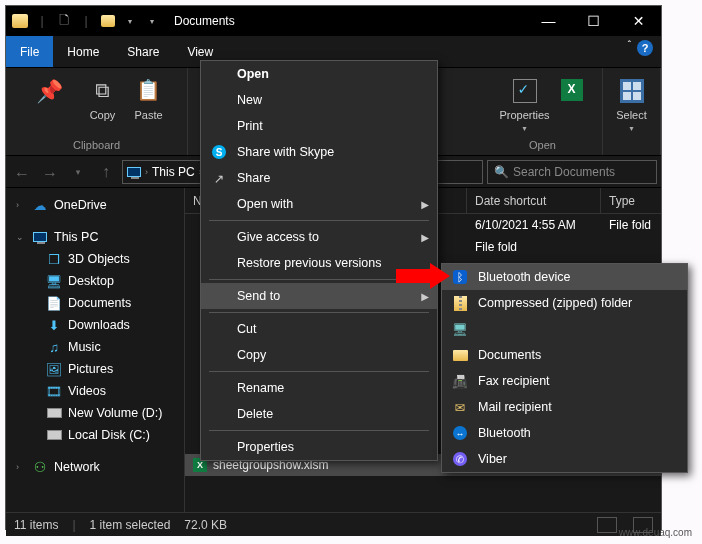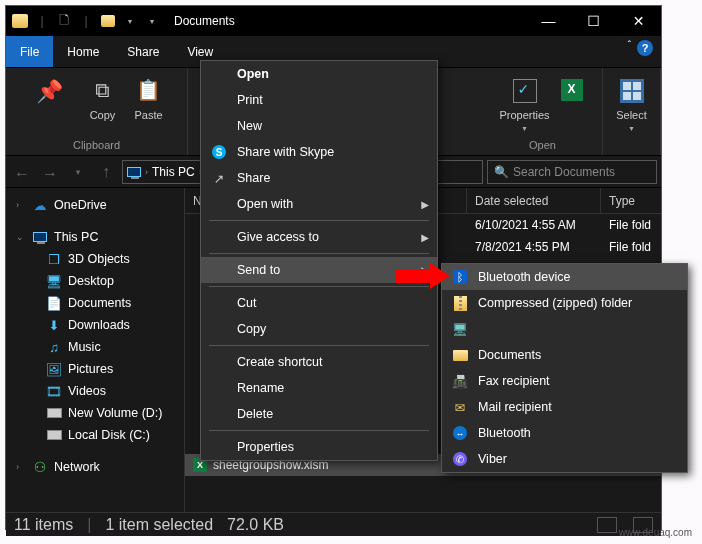--- a/index.html
+++ b/index.html
@@ -36,21 +36,21 @@
 .tree-item.sub { padding-left: 40px; }
 .tree-item.root { padding-left: 10px; }
 .tree-exp { width: 10px; color: #888; font-size: 9px; display:inline-block; }
 .ico { width: 16px; height: 16px; display: inline-flex; align-items: center; justify-content: center; font-size: 13px; }
 .content { flex: 1; background: #191919; position: relative; }
 .col-headers { height: 26px; display: flex; align-items: center; border-bottom: 1px solid #333; color: #ccc; font-size: 12px; }
 .col-h { padding: 0 8px; border-right: 1px solid #333; height: 100%; display:flex; align-items:center; }
 .row { height: 22px; display: flex; align-items: center; font-size: 12px; color: #fff; }
 .row.sel { background: #4a4a4a; }
 .cell { padding: 0 8px; overflow: hidden; white-space: nowrap; }
-.statusbar { height: 24px; background: #1a1a1a; border-top: 1px solid #333; display: flex; align-items: center; padding: 0 8px; font-size: 16px; color: #ccc; gap: 14px; }
+.statusbar { height: 24px; background: #1a1a1a; border-top: 1px solid #333; display: flex; align-items: center; padding: 0 8px; font-size: 12px; color: #ccc; gap: 14px; }
 .statusbar .spacer { flex:1; }
 .view-toggle { width: 20px; height: 16px; border: 1px solid #555; margin-left: 2px; }
 
 
 .ctx-menu { position: absolute; background: #2b2b2b; border: 1px solid #555; box-shadow: 3px 3px 8px rgba(0,0,0,.6); font-size: 12.5px; color: #fff; z-index: 50; }
 .ctx-item { display: flex; align-items: center; height: 26px; padding: 0 24px 0 8px; gap: 8px; position: relative; }
 .ctx-item.highlight { background: #4d4d4d; }
 .ctx-item .ico-slot { width: 20px; display:flex; justify-content:center; }
 .ctx-sep { height: 1px; background: #555; margin: 3px 8px; }
 .ctx-sub-arrow { position: absolute; right: 8px; font-size: 10px; color: #ccc; }
@@ -242,31 +242,30 @@
       <div class="tree-item root">
           <span class="tree-exp">›</span>
           <span class="ico net-ico">⚇</span>
           <span>Network</span>
         </div>
     </div>
 
     <div class="content">
       <div class="col-headers">
         <div class="col-h" style="width:282px">Name</div>
-        <div class="col-h" style="width:134px">Date selected</div>
+        <div class="col-h" style="width:134px">Date shortcut</div>
         <div class="col-h" style="width:60px;border-right:none">Type</div>
       </div>
       <div class="row">
         <div class="cell" style="width:282px"></div>
         <div class="cell" style="width:134px">6/10/2021 4:55 AM</div>
         <div class="cell" style="width:60px">File fold</div>
       </div>
       <div class="row">
         <div class="cell" style="width:282px"></div>
-        <div class="cell" style="width:134px">7/8/2021 4:55 PM</div>
         <div class="cell" style="width:60px">File fold</div>
       </div>
 
       <div class="row sel" style="position:absolute; top:266px; left:0; width:100%;">
         <div class="cell" style="width:282px; display:flex; align-items:center; gap:6px">
           <span class="excel-ico">X</span>
           <span>sheetgroupshow.xlsm</span>
         </div>
         <div class="cell" style="width:134px;color:#888">—</div>
         <div class="cell" style="width:60px;color:#888">Microsof</div>
@@ -285,25 +284,25 @@
   </div>
 </div>
 
 <div class="ctx-menu ctx1">
   <div class="ctx-item">
       <span class="ico-slot"></span>
       <b>Open</b>
     </div>
   <div class="ctx-item">
       <span class="ico-slot"></span>
+      <span>New</span>
+    </div>
+  <div class="ctx-item">
+      <span class="ico-slot"></span>
       <span>Print</span>
-    </div>
-  <div class="ctx-item">
-      <span class="ico-slot"></span>
-      <span>New</span>
     </div>
   <div class="ctx-item">
       <span class="ico-slot">
         <span class="skype-ico">S</span>
       </span>
       <span>Share with Skype</span>
     </div>
   <div class="ctx-item">
       <span class="ico-slot" style="color:#ccc">↗</span>
       <span>Share</span>
@@ -312,40 +311,40 @@
       <span class="ico-slot"></span>
       <span>Open with</span>
       <span class="ctx-sub-arrow">▶</span>
     </div>
   <div class="ctx-sep"></div>
   <div class="ctx-item">
       <span class="ico-slot"></span>
       <span>Give access to</span>
       <span class="ctx-sub-arrow">▶</span>
     </div>
+  <div class="ctx-item">
+      <span class="ico-slot"></span>
+      <span>Restore previous versions</span>
+    </div>
   <div class="ctx-sep"></div>
   <div class="ctx-item highlight">
       <span class="ico-slot"></span>
       <span>Send to</span>
       <span class="ctx-sub-arrow">▶</span>
     </div>
   <div class="ctx-sep"></div>
   <div class="ctx-item">
       <span class="ico-slot"></span>
       <span>Cut</span>
     </div>
   <div class="ctx-item">
       <span class="ico-slot"></span>
       <span>Copy</span>
     </div>
   <div class="ctx-sep"></div>
-  <div class="ctx-item">
-      <span class="ico-slot"></span>
-      <span>Create shortcut</span>
-    </div>
   <div class="ctx-item">
       <span class="ico-slot"></span>
       <span>Rename</span>
     </div>
   <div class="ctx-item">
       <span class="ico-slot"></span>
       <span>Delete</span>
     </div>
   <div class="ctx-sep"></div>
   <div class="ctx-item">

